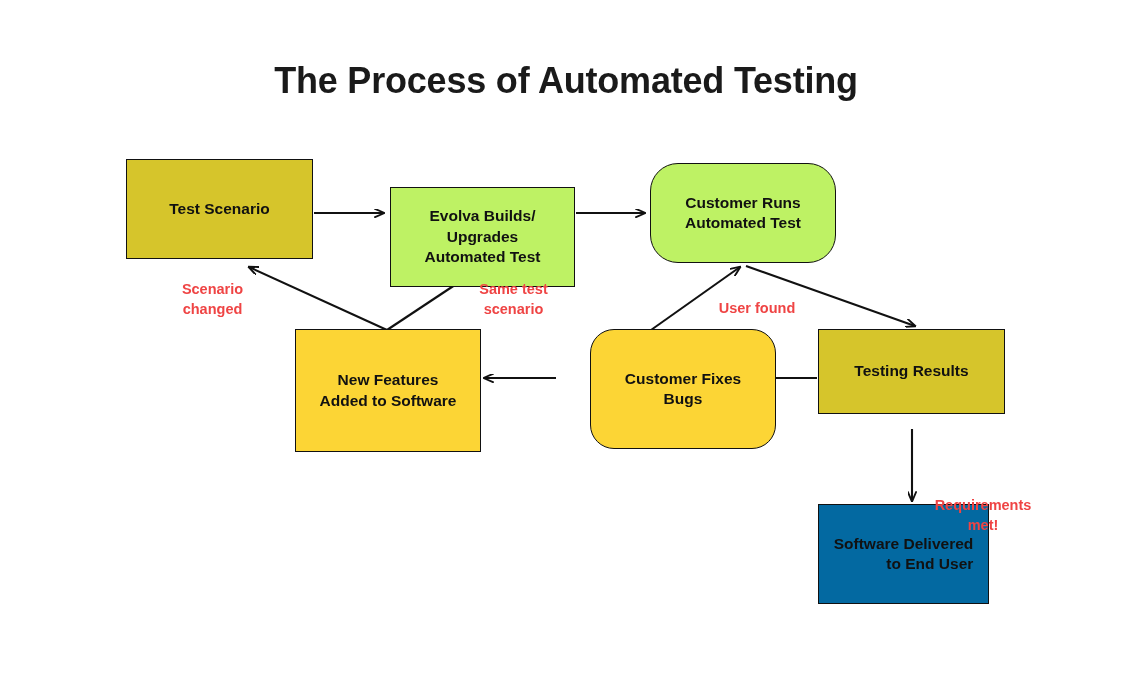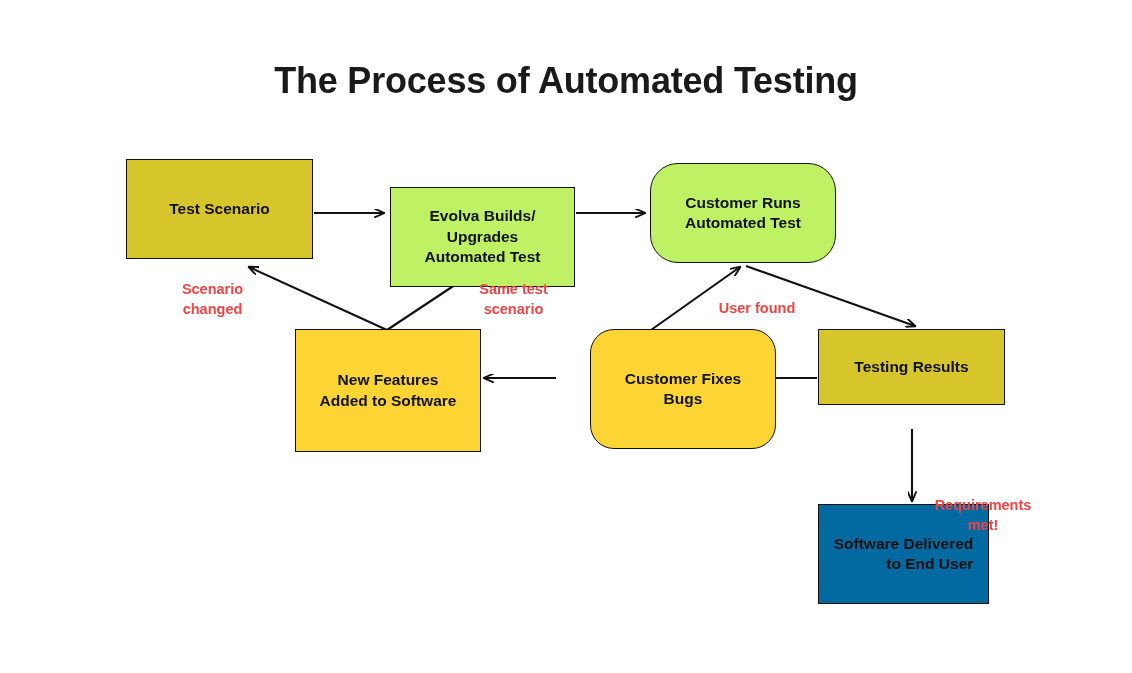--- a/index.html
+++ b/index.html
@@ -116,21 +116,21 @@
   <div class="node" style="left:295px; top:329px; width:186px; height:123px; background:#FCD535;">
     <span class="node-label">New Features
 Added to Software</span>
   </div>
 
   <div class="node" style="left:590px; top:329px; width:186px; height:120px; background:#FCD535;border-radius:24px;">
     <span class="node-label">Customer Fixes
 Bugs</span>
   </div>
 
-  <div class="node" style="left:818px; top:329px; width:187px; height:76px; background:#D6C52B;">
+  <div class="node" style="left:818px; top:329px; width:187px; height:85px; background:#D6C52B;">
     <span class="node-label">Testing Results</span>
   </div>
 
   <div class="node" style="left:818px; top:504px; width:171px; height:100px; background:#0369a1;text-align:right;">
     <span class="node-label">Software Delivered
 to End User</span>
   </div>
 
   <div class="edge-label" style="left:160px; top:279px; width:105px;">Scenario
 changed</div>

